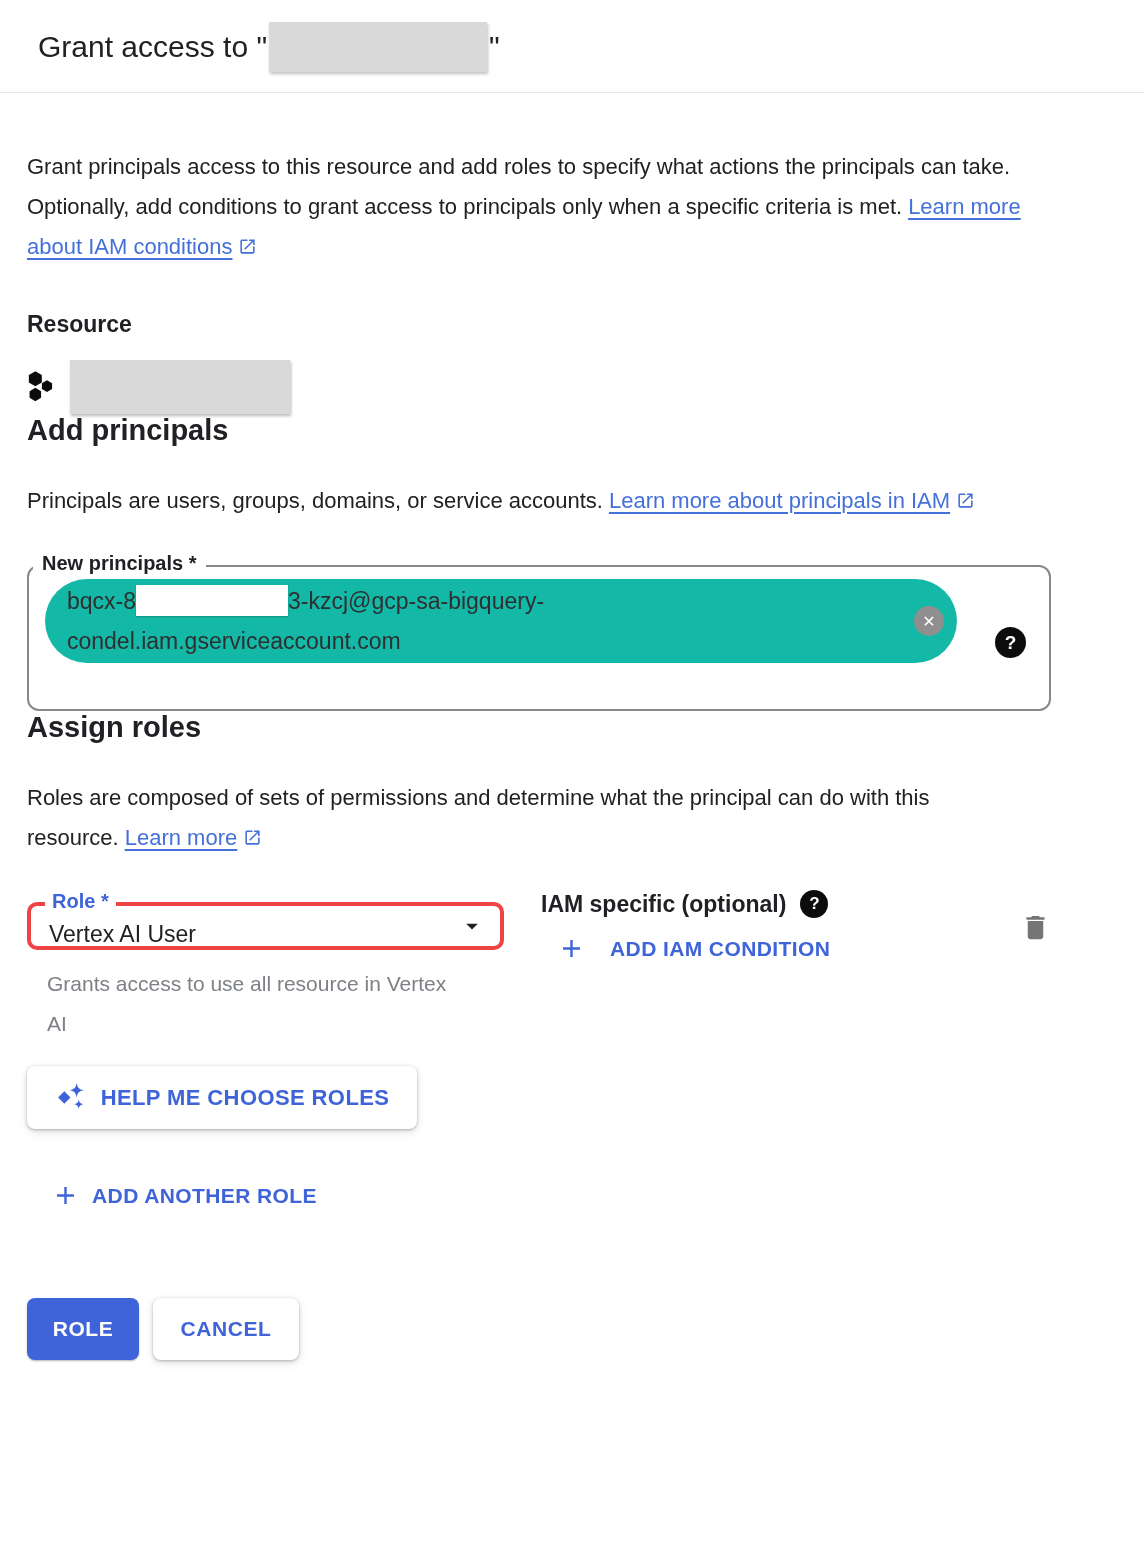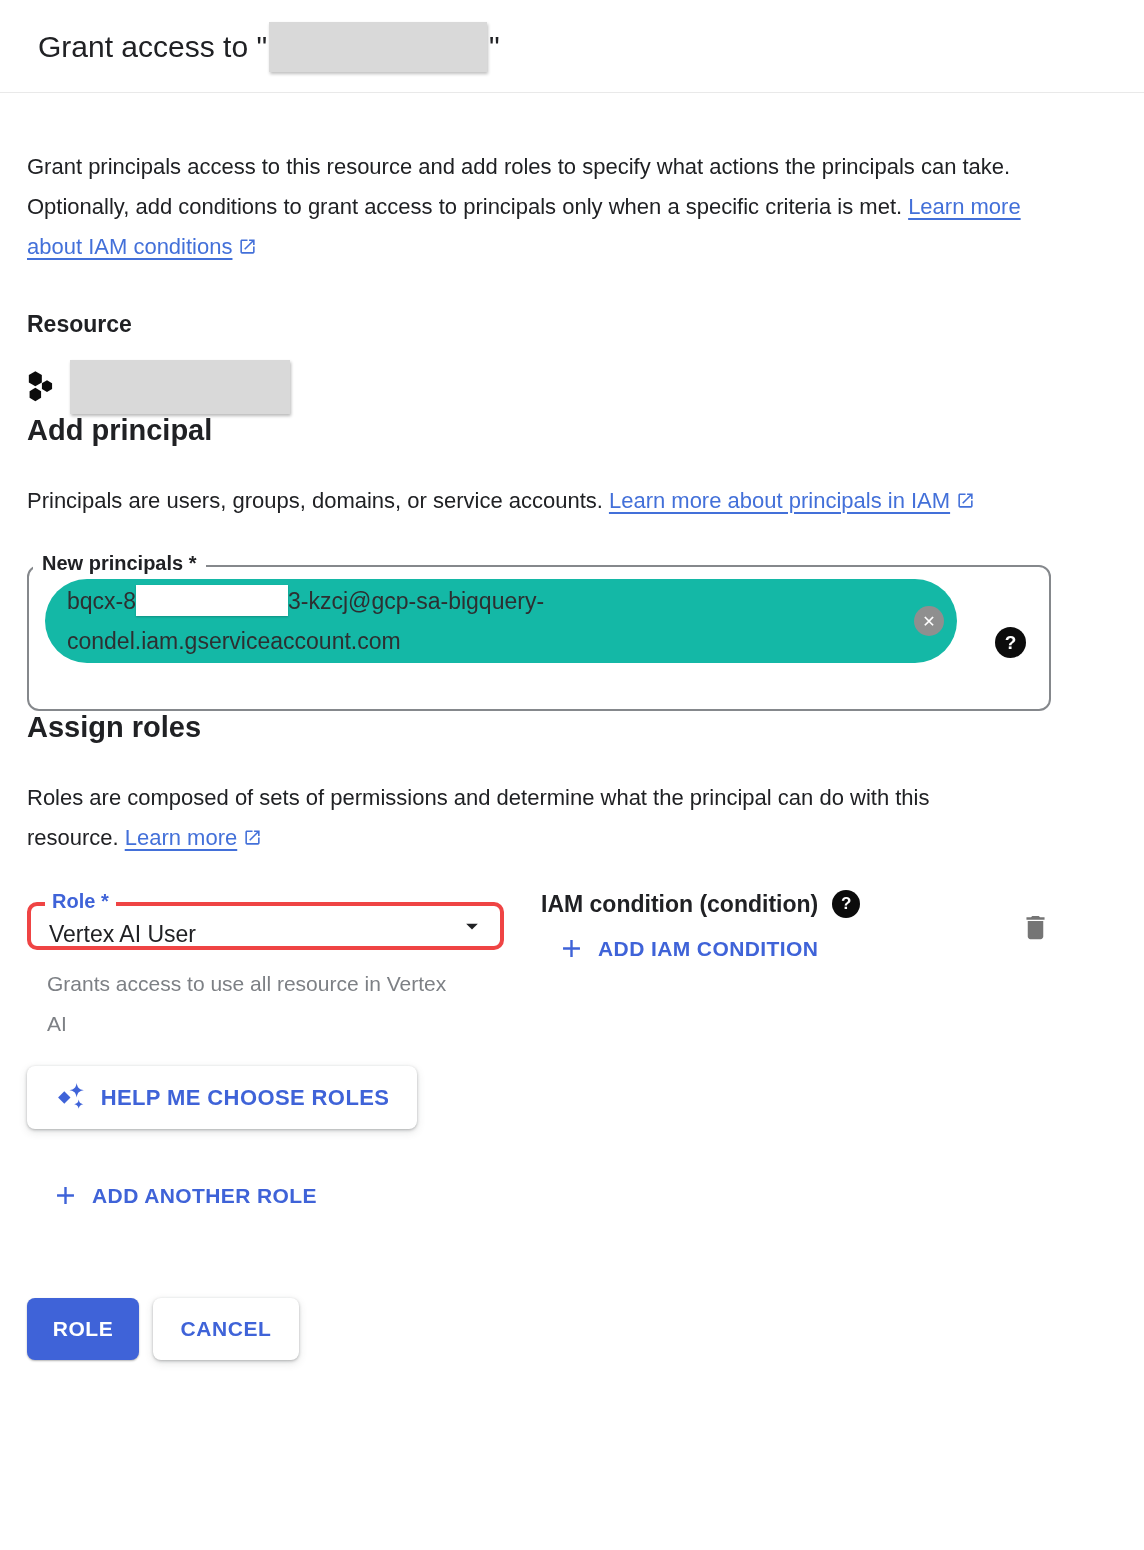--- a/index.html
+++ b/index.html
@@ -77,21 +77,21 @@
   .role-help-text { margin:14px 0 0 20px; width:400px; font-size:21px; line-height:40px; color:#7d8085; }
   .cond-col { margin-left:37px; margin-top:-12px; }
   .cond-label-row { display:flex; align-items:center; }
   .cond-label { font-size:23px; font-weight:700; }
   .cond-help { width:28px; height:28px; font-size:17px; margin-left:14px; }
   .blue-action {
     display:flex; align-items:center; color:#3f63d8; font-size:21px; font-weight:700;
     letter-spacing:.4px; cursor:pointer; background:none; border:none; padding:0;
     font-family:inherit;
   }
-  .add-cond { margin:16px 12px 0 16px; }
+  .add-cond { margin:16px 12px 0 16px;gap:12px; }
   .plus-icon { width:29px; height:29px; fill:#3f63d8; margin-right:12px; flex:0 0 auto; }
   .trash-btn { margin-left:auto; margin-right:66px; margin-top:10px; background:none; border:none; padding:0; cursor:pointer; }
   .trash-icon { width:31px; height:31px; fill:#757575; }
   
   .help-roles-btn {
     margin-top:22px; width:390px; height:63px; border:none; border-radius:8px; background:#fff;
     display:flex; align-items:center; justify-content:center; cursor:pointer;
     box-shadow:0 1px 3px rgba(60,64,67,.35), 0 3px 8px rgba(60,64,67,.15);
     color:#3f63d8; font-size:22px; font-weight:700; letter-spacing:.4px; font-family:Liberation Sans, sans-serif;
   }
@@ -126,21 +126,21 @@
   <div class="resource-heading">Resource</div>
   <div class="resource-row">
     <svg class="hex-icon" viewBox="0 0 36 40">
       <polygon points="10,1 17.8,5.5 17.8,14.5 10,19 2.2,14.5 2.2,5.5"></polygon>
       <polygon points="24,12 30.1,15.5 30.1,22.5 24,26 17.9,22.5 17.9,15.5"></polygon>
       <polygon points="10,21 16.9,25 16.9,33 10,37 3.1,33 3.1,25"></polygon>
     </svg>
     <div class="redact-resource"></div>
   </div>
 
-  <h2 class="section principals-heading">Add principal</h2>
+  <h2 class="section principals-heading">Add principals</h2>
   <p class="body-text section-desc"><span>Principals are users, groups, domains, or service accounts.</span><a class="link"><span class="lbl">Learn more about principals in IAM</span><svg class="ext-icon" viewBox="0 0 24 24">
           <path d="M19 19H5V5h7V3H5c-1.11 0-2 .9-2 2v14c0 1.1.89 2 2 2h14c1.1 0 2-.9 2-2v-7h-2v7zM14 3v2h3.59l-9.83 9.83 1.41 1.41L19 6.41V10h2V3h-7z"></path>
         </svg></a></p>
 
   <div class="principals-fieldset">
     <span class="fieldset-label">New principals *</span>
     <div class="chip">
       <div class="chip-line"><span>bqcx-8</span><span class="redact-chip"></span><span>3-kzcj@gcp-sa-bigquery-</span></div>
       <div class="chip-line">condel.iam.gserviceaccount.com</div>
       <span class="chip-x">✕</span>
@@ -160,21 +160,21 @@
         <div class="role-value">Vertex AI User</div>
         <svg class="role-caret" viewBox="0 0 24 24">
             <path d="M7 10l5 5 5-5z"></path>
           </svg>
       </div>
       <div class="role-help-text">Grants access to use all resource in Vertex AI</div>
     </div>
 
     <div class="cond-col">
       <div class="cond-label-row">
-        <span class="cond-label">IAM condition (condition)</span>
+        <span class="cond-label">IAM specific (optional)</span>
         <span class="help-circle cond-help">?</span>
       </div>
       <button class="blue-action add-cond">
         <svg class="plus-icon" viewBox="0 0 24 24">
             <path d="M19 13h-6v6h-2v-6H5v-2h6V5h2v6h6v2z"></path>
           </svg>
         <span>ADD IAM CONDITION</span>
       </button>
     </div>
 

